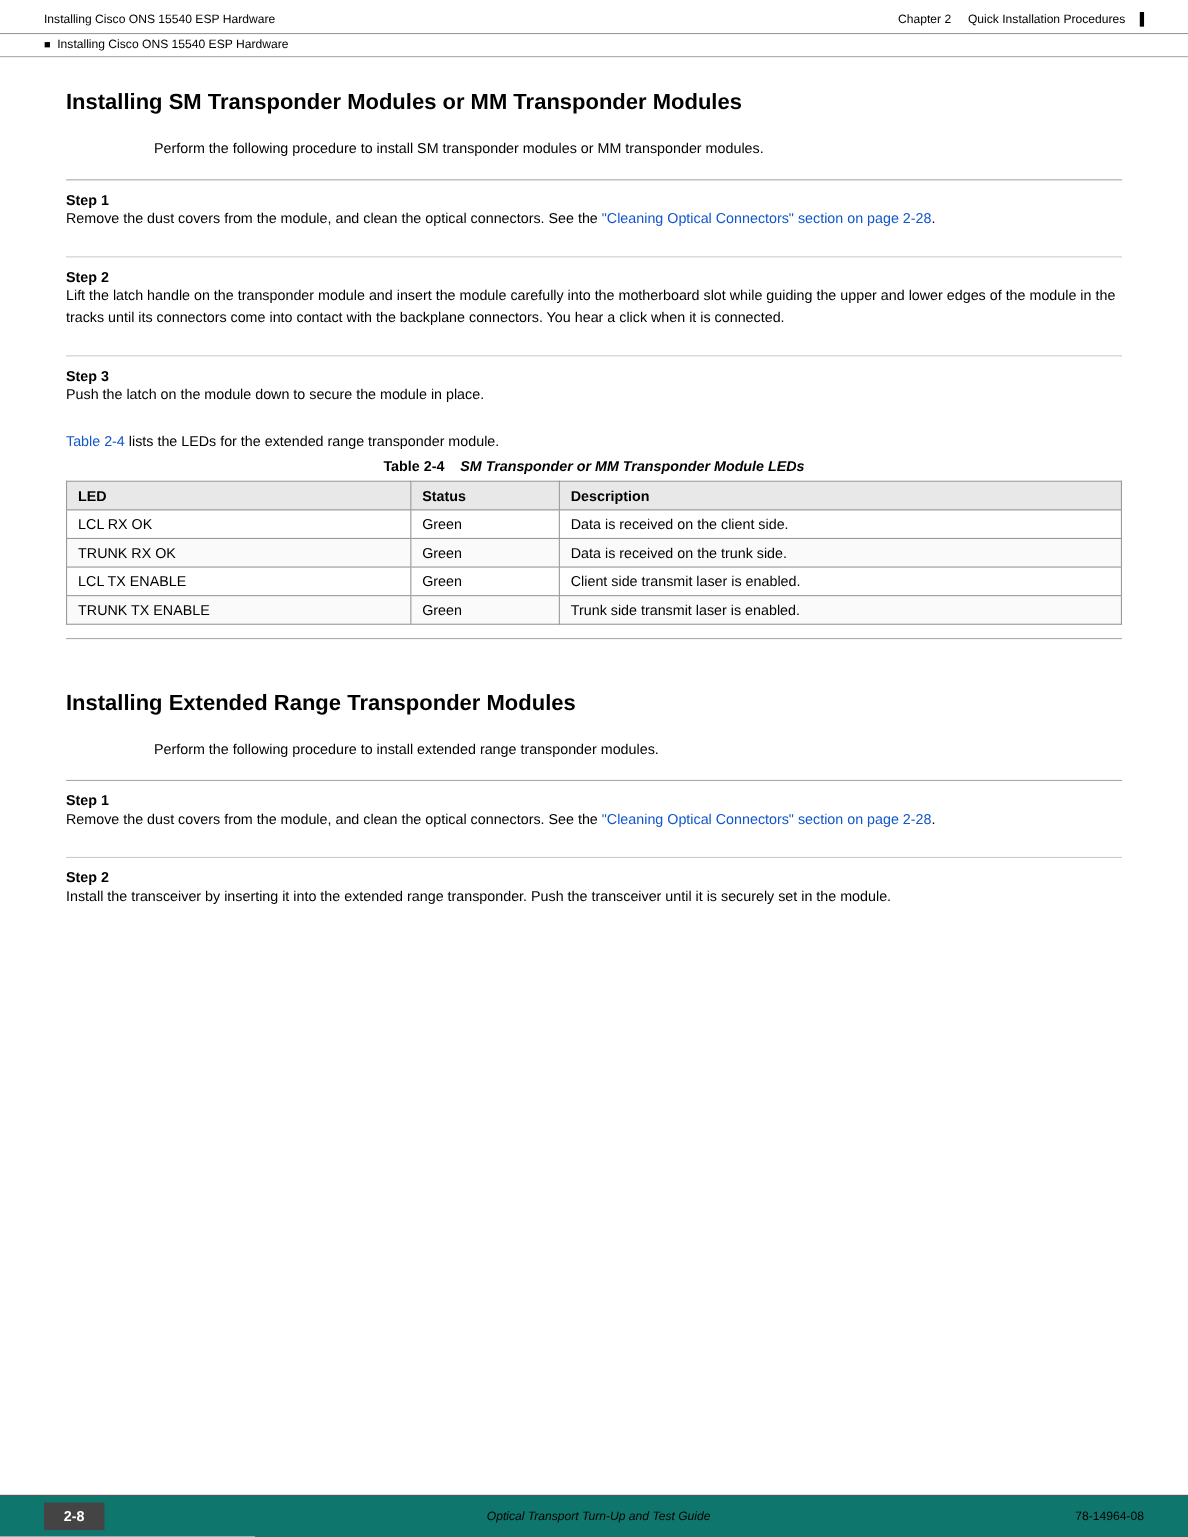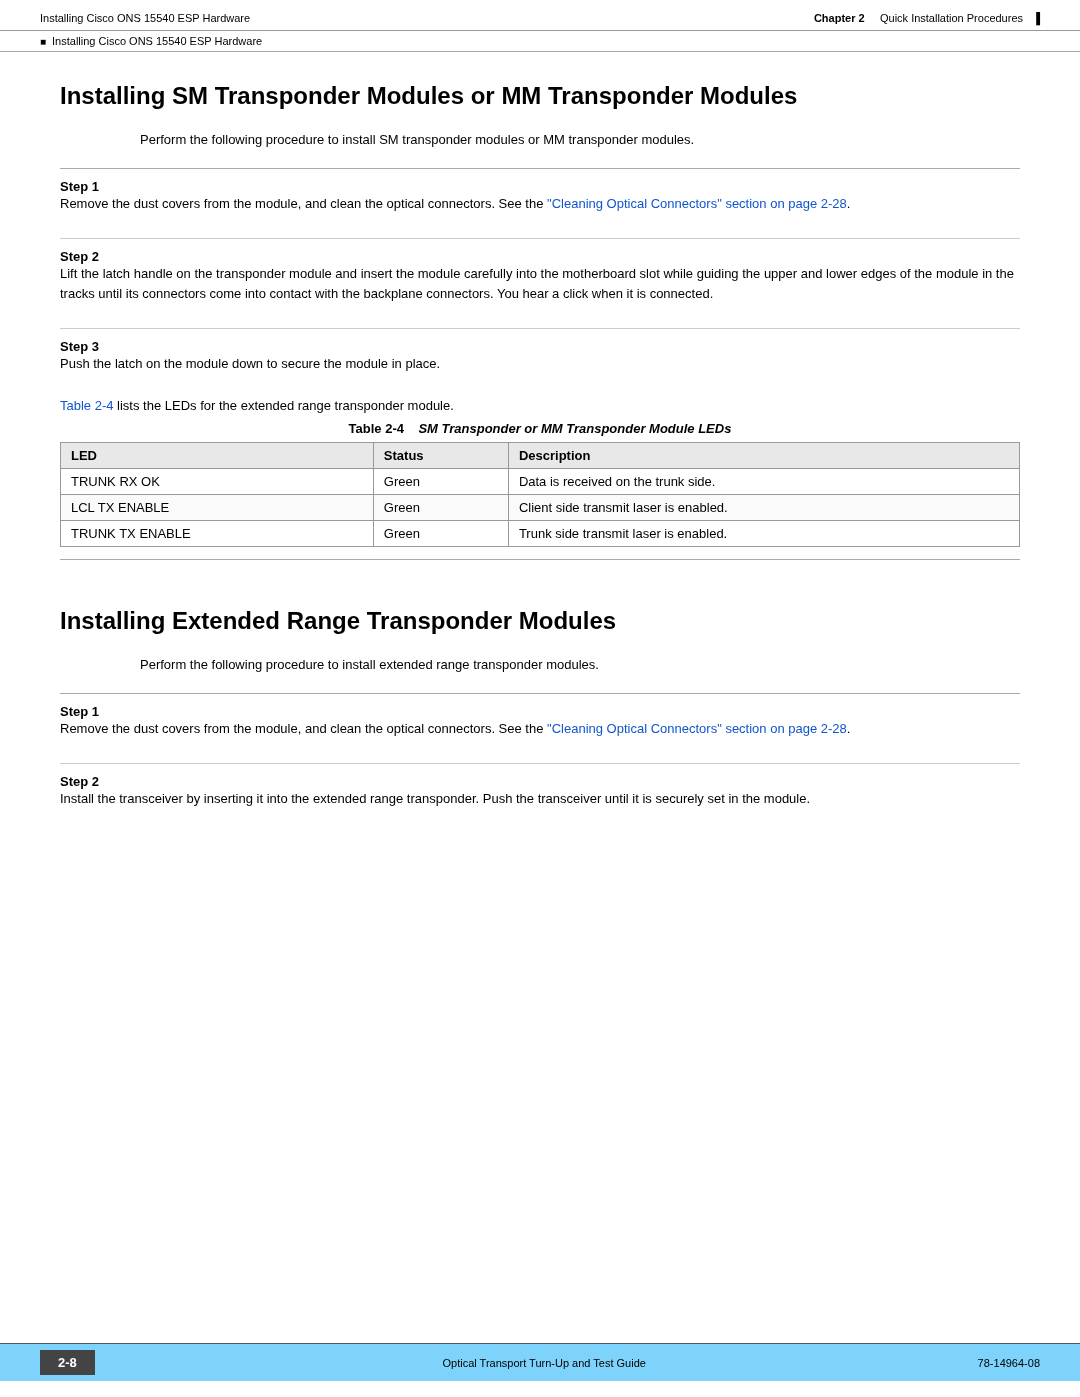--- a/index.html
+++ b/index.html
@@ -26,21 +26,21 @@
     .page-header-left {
       font-size: 11px;
       color: #000;
     }
     .page-header-right {
       font-size: 11px;
       color: #000;
       text-align: right;
     }
     .page-header-right .chapter {
-      font-weight: bold;
+      font-weight: normal;
     }
 
     
     .breadcrumb-bar {
       padding: 4px 40px;
       border-bottom: 1px solid #aaa;
       font-size: 11px;
       color: #000;
       display: flex;
       align-items: center;
@@ -50,21 +50,21 @@
       font-size: 10px;
     }
 
     
     .main-content {
       padding: 30px 60px 40px 60px;
     }
 
     
     .section-heading {
-      font-size: 24px;
+      font-size: 20px;
       font-weight: bold;
       margin-bottom: 20px;
       color: #000;
     }
 
     .section-intro {
       margin-left: 80px;
       margin-bottom: 18px;
       font-size: 13px;
       line-height: 1.5;
@@ -155,32 +155,33 @@
       background: #fafafa;
     }
 
     
     .section2 {
       margin-top: 47px;
     }
     .footer-center {
       font-size: 11px;
       color: #000;
+      font-style: italic;
     }
     .footer-right {
       font-size: 11px;
       color: #000;
     }
 
     .footer-area {
       position: absolute;
-      bottom: 16px;
+      bottom: 0;
       left: 0;
       right: 0;
-      background: #7dd3fc;
+      background: #0f766e;
     }
 
     .footer-content {
       border-top: 1.5px solid #555;
       display: flex;
       justify-content: space-between;
       align-items: center;
       padding: 6px 40px;
     }
 
@@ -258,20 +259,25 @@
 
   <table class="data-table">
     <thead>
       <tr>
         <th>LED</th>
         <th>Status</th>
         <th>Description</th>
       </tr>
     </thead>
     <tbody id="table-body">
+    <tr>
+          <td>LCL RX OK</td>
+          <td>Green</td>
+          <td>Data is received on the client side.</td>
+        </tr>
         <tr>
           <td>TRUNK RX OK</td>
           <td>Green</td>
           <td>Data is received on the trunk side.</td>
         </tr>
         <tr>
           <td>LCL TX ENABLE</td>
           <td>Green</td>
           <td>Client side transmit laser is enabled.</td>
         </tr>

